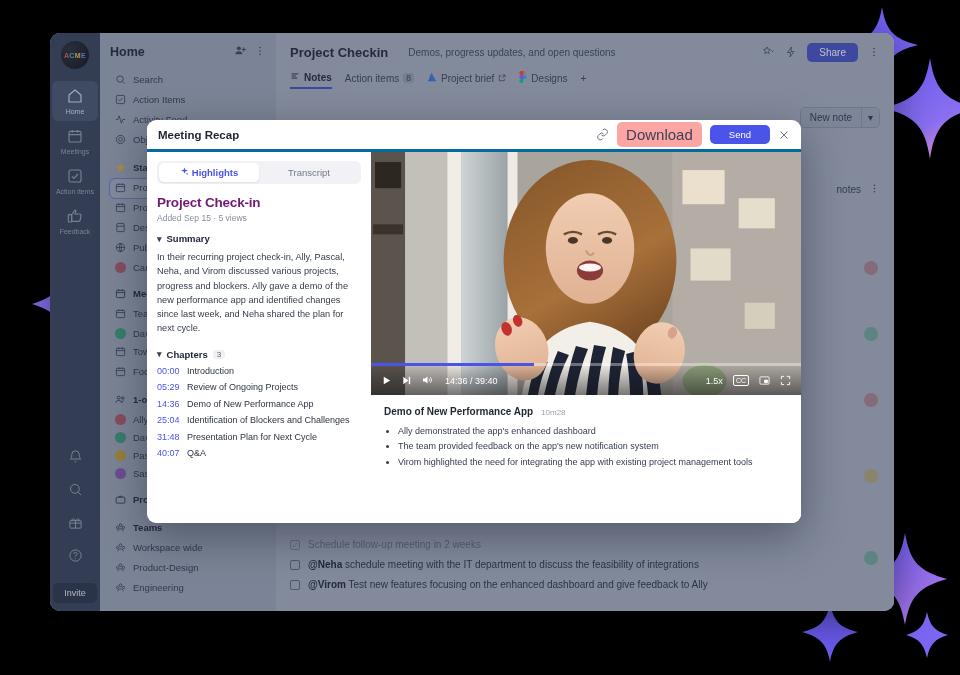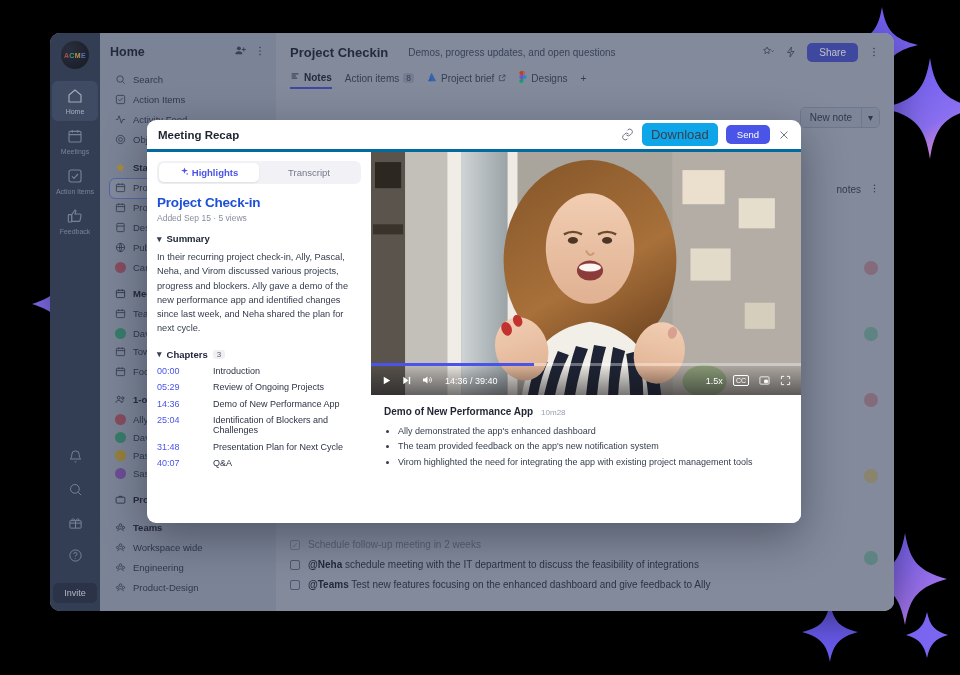--- a/index.html
+++ b/index.html
@@ -112,39 +112,39 @@
     background:#fff; border-radius:9px; overflow:hidden;
     box-shadow:0 14px 44px rgba(10,14,28,.38);
     display:flex; flex-direction:column;
   }
   .modal-head{
     height:32px; display:flex;align-items:center; padding:0 11px;
     border-bottom:3px solid #0369a1; flex:0 0 32px;
   }
   .modal-title{font-size:11.5px;font-weight:bold;color:#1f2430;}
   .modal-actions{margin-left:auto;display:flex;align-items:center;gap:8px;}
-  .btn-ghost{font-size:13px;color:#3b4150;background:#0ea5e9;border-radius:5px;padding:4px 9px;cursor:pointer;}
-  .btn-primary{font-size:9.5px;color:#fff;background:#4a54e8;border-radius:5px;padding:4px 11px;cursor:pointer;}
+  .btn-ghost{font-size:15px;color:#3b4150;background:#fca5a5;border-radius:5px;padding:4px 9px;cursor:pointer;}
+  .btn-primary{font-size:9.5px;color:#fff;background:#4a54e8;border-radius:5px;padding:4px 19px;cursor:pointer;}
   .icon-btn{color:#6a7080;cursor:pointer;display:flex;align-items:center;}
 
   .modal-body{flex:1;display:flex;min-height:0;}
   .left-pane{width:224px;flex:0 0 224px;padding:9px 10px 10px 10px;overflow:hidden;}
   .seg{display:flex;background:#f2f2f6;border-radius:6px;padding:2px;margin-bottom:11px;justify-content:space-between;}
   .seg-item{
     flex:1;text-align:center;font-size:9.5px;padding:4px 0;border-radius:5px;
     color:#72798a;cursor:pointer;display:flex;align-items:center;justify-content:center;gap:3px;
   }
   .seg-item.active{background:#fff;color:#4a54e8;font-weight:bold;box-shadow:0 1px 2px rgba(0,0,0,.08);}
-  .rec-title{font-size:13.5px;font-weight:bold;color:#1d4ed8;letter-spacing:-.2px;}
+  .rec-title{font-size:13.5px;font-weight:bold;color:#701a75;letter-spacing:-.2px;}
   .rec-meta{font-size:8.5px;color:#868d9d;margin-top:3px;margin-bottom:10px;}
   .sec-head{display:flex;align-items:center;gap:5px;font-size:9.5px;font-weight:bold;color:#20263a;margin-bottom:6px;cursor:pointer;}
   .chev{color:#3a4154;font-size:9px;}
   .badge{background:#f0f0f4;color:#5b6274;border-radius:3px;padding:0 4px;font-size:8px;font-weight:normal;}
   .summary-text{font-size:9.2px;line-height:1.55;color:#343b4c;margin-bottom:13px;}
-  .chap{display:flex;gap:26px;font-size:9px;margin-bottom:6.5px;cursor:pointer;}
+  .chap{display:flex;gap:0;font-size:9px;margin-bottom:6.5px;cursor:pointer;align-items:flex-end;}
   .chap-t{color:#4a54e8;flex:0 0 30px;}
   .chap-l{color:#2c3344;}
 
   .right-pane{flex:1;display:flex;flex-direction:column;min-width:0;}
   .video{
     position:relative;flex:0 0 243px;overflow:hidden;background:#2a2622;
   }
   .vbg{position:absolute;inset:0;}
   .vprogress{position:absolute;left:0;right:0;bottom:29px;height:3px;background:rgba(255,255,255,.35);}
   .vprogress i{position:absolute;left:0;top:0;bottom:0;width:38%;background:#4a54e8;display:block;}
@@ -464,30 +464,30 @@
               </svg></span>
             <span>Workspace wide</span>
           </div>
           <div class="sb-row">
             <span><svg width="11" height="11" viewBox="0 0 24 24" fill="none" stroke="currentColor" stroke-width="1.7">
                 <circle cx="12" cy="7" r="3"></circle>
                 <circle cx="5.5" cy="12" r="2.4"></circle>
                 <circle cx="18.5" cy="12" r="2.4"></circle>
                 <path d="M6 20c0-3 2.7-5 6-5s6 2 6 5"></path>
               </svg></span>
-            <span>Engineering</span>
+            <span>Product-Design</span>
           </div>
           <div class="sb-row">
             <span><svg width="11" height="11" viewBox="0 0 24 24" fill="none" stroke="currentColor" stroke-width="1.7">
                 <circle cx="12" cy="7" r="3"></circle>
                 <circle cx="5.5" cy="12" r="2.4"></circle>
                 <circle cx="18.5" cy="12" r="2.4"></circle>
                 <path d="M6 20c0-3 2.7-5 6-5s6 2 6 5"></path>
               </svg></span>
-            <span>Product-Design</span>
+            <span>Engineering</span>
           </div>
         </div>
     </div>
 
     <div class="main">
       <div class="main-head">
         <div class="mh-top">
           <div class="mh-title">Project Checkin</div>
           <div class="mh-sub">Demos, progress updates, and open questions</div>
           <div class="mh-right">
@@ -605,21 +605,21 @@
           <div class="task done">
             <span class="cbox checked">✓</span>
             <span>Schedule follow-up meeting in 2 weeks</span>
           </div>
           <div class="task">
             <span class="cbox"></span>
             <span><b class="mention">@Neha</b> schedule meeting with the IT department to discuss the feasibility of integrations</span>
           </div>
           <div class="task">
             <span class="cbox"></span>
-            <span><b class="mention">@Teams</b> Test new features focusing on the enhanced dashboard and give feedback to Ally</span>
+            <span><b class="mention">@Virom</b> Test new features focusing on the enhanced dashboard and give feedback to Ally</span>
           </div>
         </div>
     </div>
 
     <div class="overlay"></div>
 
     <div class="modal">
       <div class="modal-head">
         <div class="modal-title">Meeting Recap</div>
         <div class="modal-actions">

